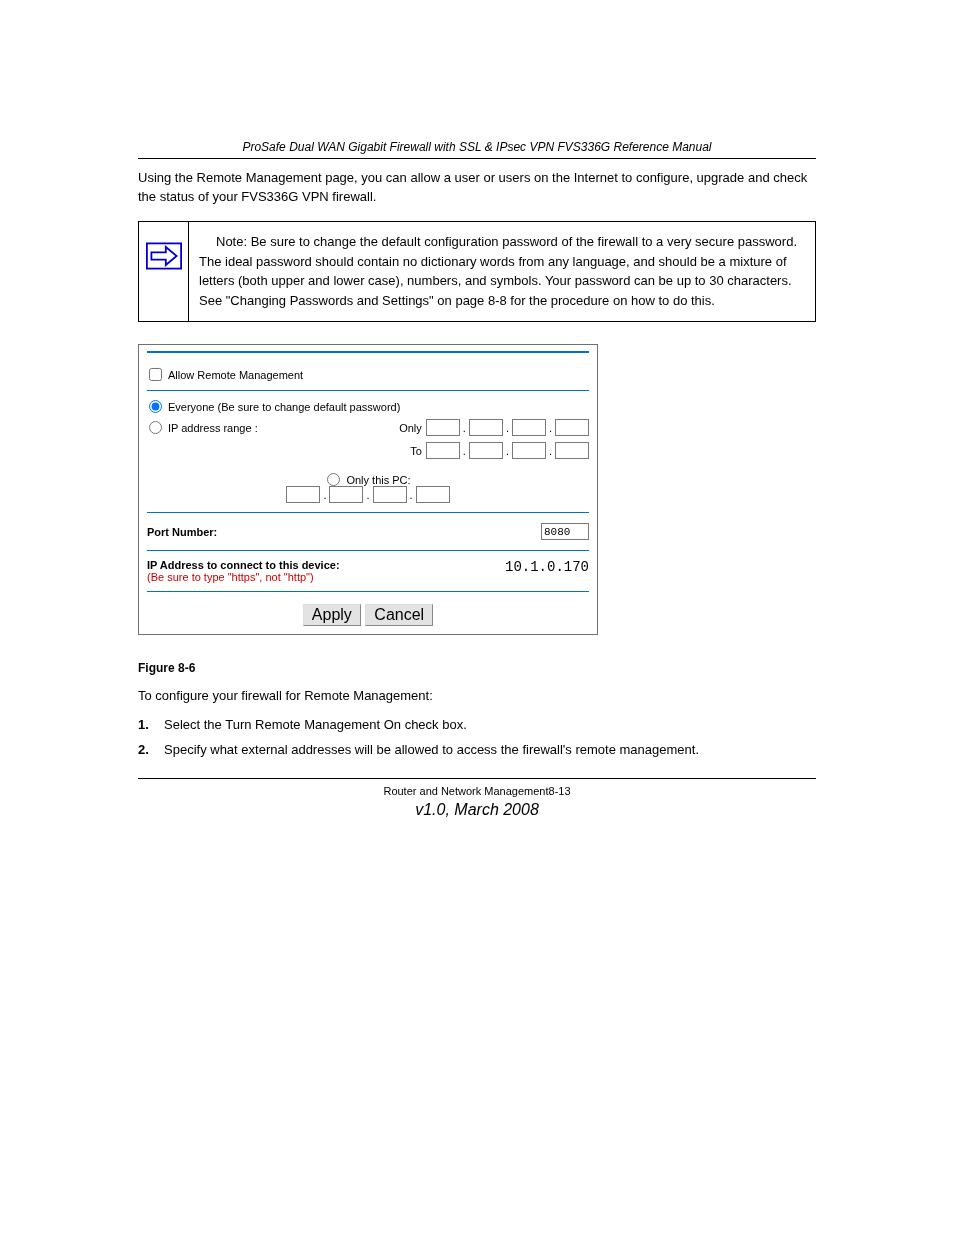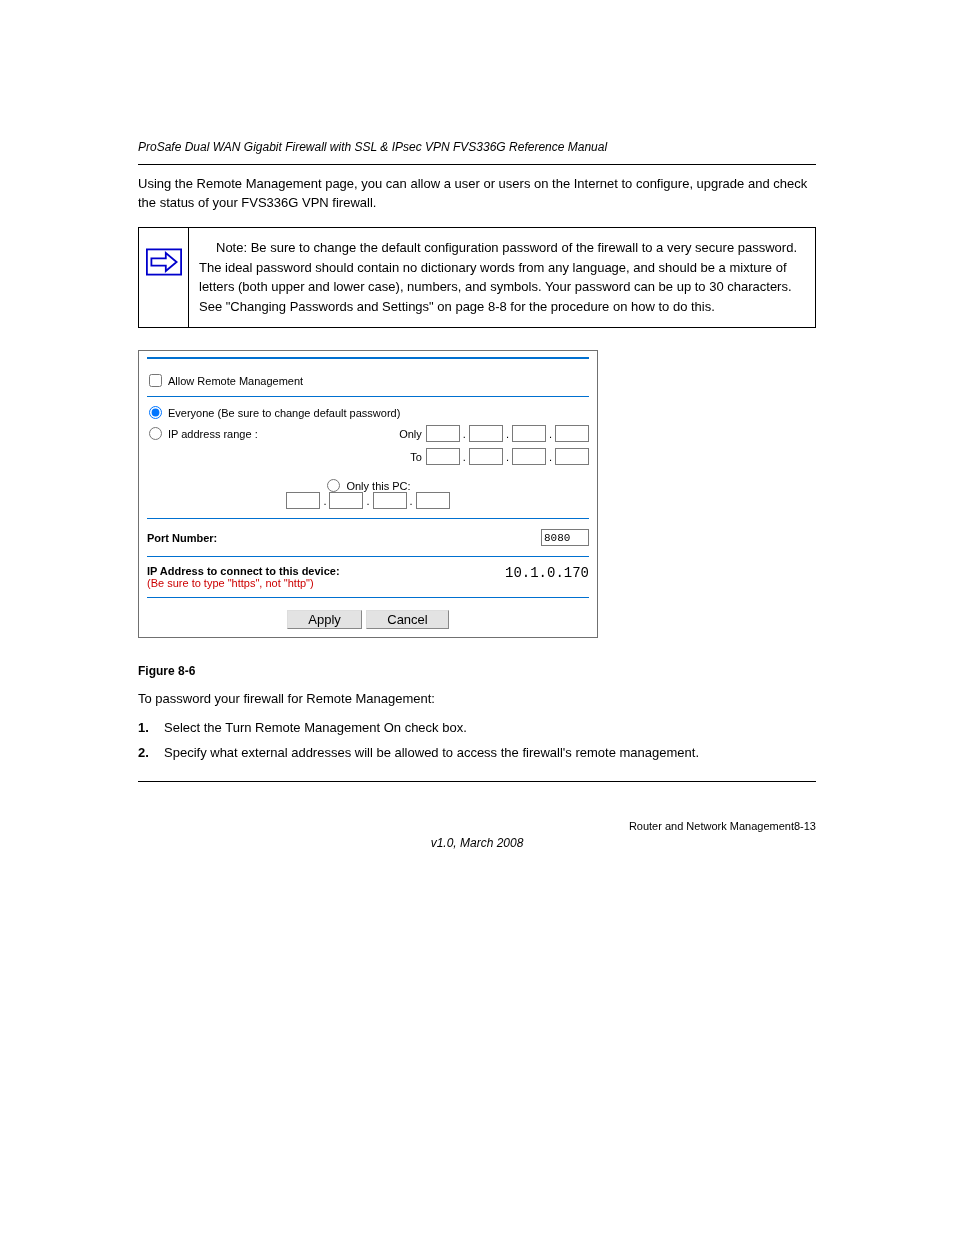--- a/index.html
+++ b/index.html
@@ -15,22 +15,22 @@
     padding: 140px 138px 60px 138px;
   }
   hr.rule {
     border: none;
     border-top: 1px solid #000;
     margin: 0;
   }
   .headerbar {
     font-size: 12px;
     font-style: italic;
-    text-align: left;
-    margin-bottom: 10px;
+    text-align: center;
+    margin-bottom: 4px;
   }
   .section-heading {
     font-size: 20px;
     font-weight: bold;
     margin: 34px 0 14px 0;
   }
   .para {
     font-size: 13px;
     line-height: 1.45;
     margin: 10px 0;
@@ -136,22 +136,22 @@
     display: flex;
     justify-content: space-between;
     align-items: flex-start;
     font-size: 11px;
     padding: 2px 0;
   }
   .addr-row .red { color: #cc0000; display: block; }
   .addr-ip { font-family: "Courier New", monospace; font-size: 14px; }
   .btn-row { text-align: center; padding-top: 6px; }
   .btn {
-    font-size: 13px;
-    padding: 1px 20px;
+    font-size: 16px;
+    padding: 1px 8px;
     background: #e3e3e3;
     border: 1px solid #888;
     border-top-color: #ddd;
     border-left-color: #ddd;
     cursor: pointer;
   }
 
   .fig-caption {
     font-size: 12px;
     font-weight: bold;
@@ -168,27 +168,27 @@
     display: flex;
     margin: 6px 0;
   }
   .numlist .num {
     font-weight: bold;
     width: 26px;
     flex-shrink: 0;
   }
   .footer {
     display: flex;
-    justify-content: flex-end;
-    font-size: 11px;
-    margin-top: 38px;
+    justify-content: center;
+    font-size: 11px;
+    margin-top: 6px;
   }
   .fnum {
     font-style: italic;
-    font-size: 12px;
+    font-size: 16px;
     margin-top: 4px;
   }
 </style>
 </head>
 <body>
 
 <div class="page">
   <div class="headerbar">ProSafe Dual WAN Gigabit Firewall with SSL &amp; IPsec VPN FVS336G Reference Manual</div>
   <hr class="rule">
 
@@ -299,21 +299,21 @@
     <hr class="thin-blue-hr">
 
     <div class="btn-row">
       <button class="btn">Apply</button>
       <button class="btn">Cancel</button>
     </div>
   </div>
 
   <div class="fig-caption">Figure 8-6</div>
 
-  <p class="para">To password your firewall for Remote Management:</p>
+  <p class="para">To configure your firewall for Remote Management:</p>
 
   <ol class="numlist">
     <li>
       <span class="num">1.</span>
       <span>Select the Turn Remote Management On check box.</span>
     </li>
     <li>
       <span class="num">2.</span>
       <span>Specify what external addresses will be allowed to access the firewall's remote management.</span>
     </li>

